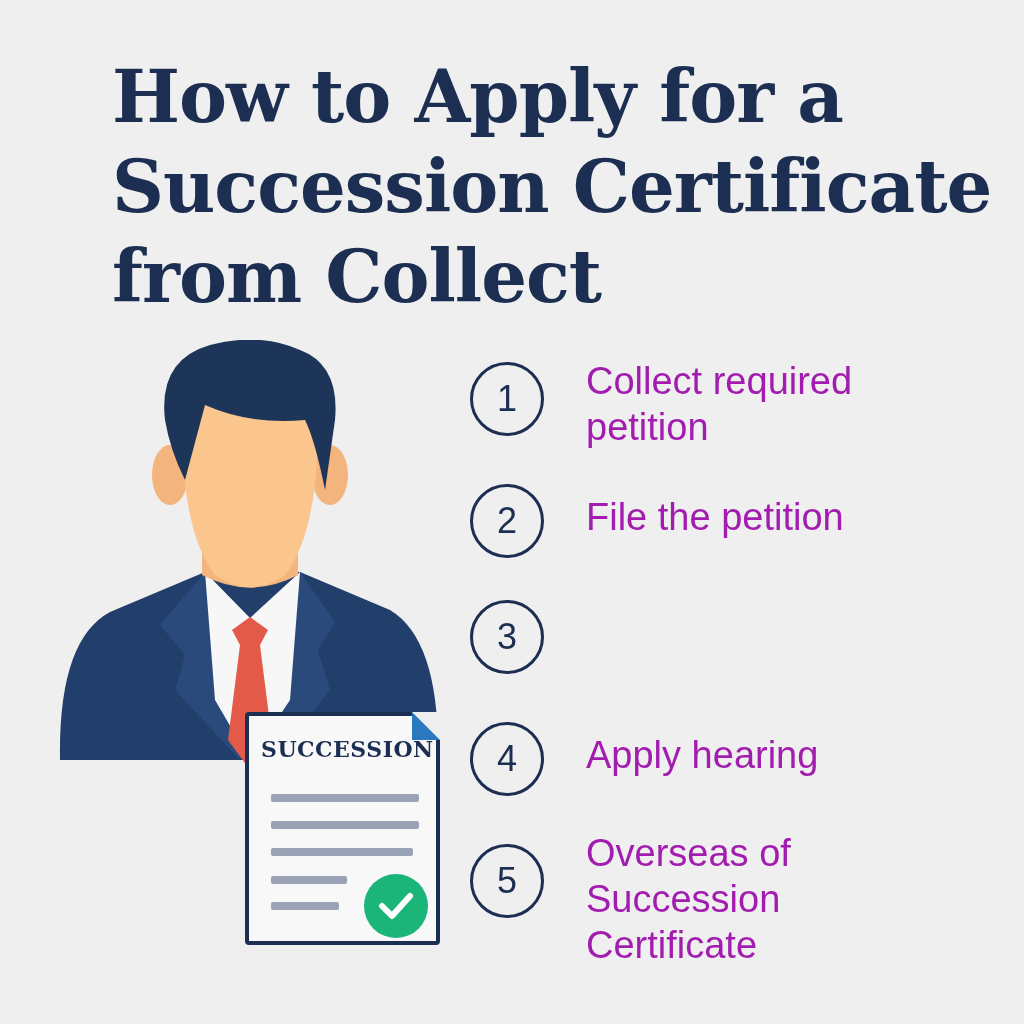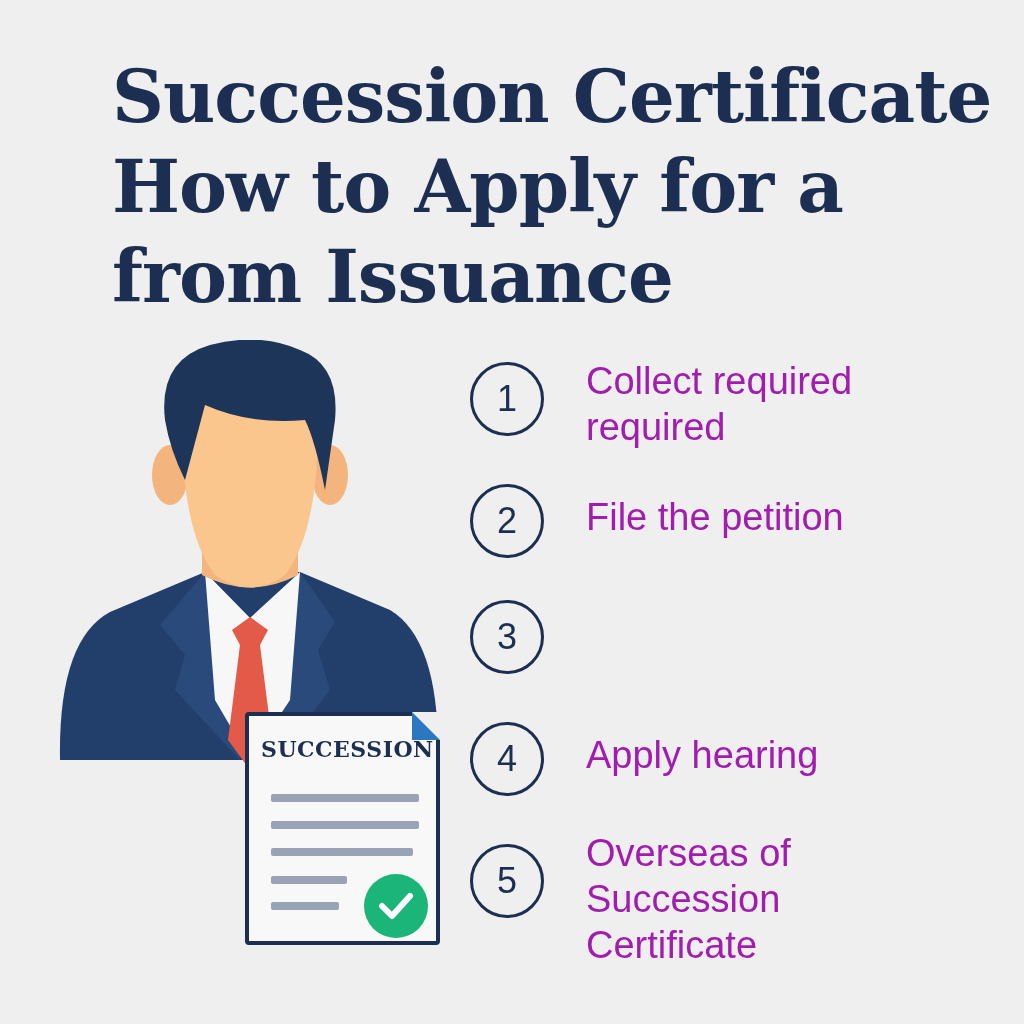--- a/index.html
+++ b/index.html
@@ -10,23 +10,23 @@
   .steps{position:absolute;left:470px;top:362px;width:540px;}
   .step{position:absolute;left:0;display:flex;align-items:flex-start;}
   .num{width:74px;height:74px;border:3px solid #1c2e51;border-radius:50%;box-sizing:border-box;display:flex;align-items:center;justify-content:center;font-size:36px;color:#1c2e51;flex:none;}
   .stext{margin-left:42px;font-size:38px;line-height:46px;color:#a21caf;}
   .stext div{white-space:nowrap;}
 </style>
 </head>
 <body>
 
 <div class="title">
+  <div>How to Apply for a</div>
   <div>Succession Certificate</div>
-  <div>How to Apply for a</div>
-  <div>from Issuance</div>
+  <div>from Collect</div>
 </div>
 
 <div class="illus">
   <svg width="460" height="620" viewBox="0 340 460 620" xmlns="http://www.w3.org/2000/svg">
 
     <path d="M60 760 Q58 640 110 612 L205 572 L300 572 L390 610 Q440 640 438 760 Z" fill="#223e6a"></path>
 
     <path d="M205 572 L160 625 L185 655 L175 690 L240 760 L235 620 Z" fill="#2a4a7c"></path>
     <path d="M300 572 L335 622 L318 650 L330 690 L275 760 L270 620 Z" fill="#2a4a7c"></path>
 
@@ -58,21 +58,21 @@
         </svg>
     </div>
   </div>
 </div>
 
 <div class="steps">
   <div class="step" style="top:0px;">
     <div class="num">1</div>
     <div class="stext" style="margin-top:-4px;">
       <div>Collect required</div>
-      <div>required</div>
+      <div>petition</div>
     </div>
   </div>
   <div class="step" style="top:122px;">
     <div class="num">2</div>
     <div class="stext" style="margin-top:10px;">
       <div>File the petition</div>
     </div>
   </div>
   <div class="step" style="top:238px;">
     <div class="num">3</div>

